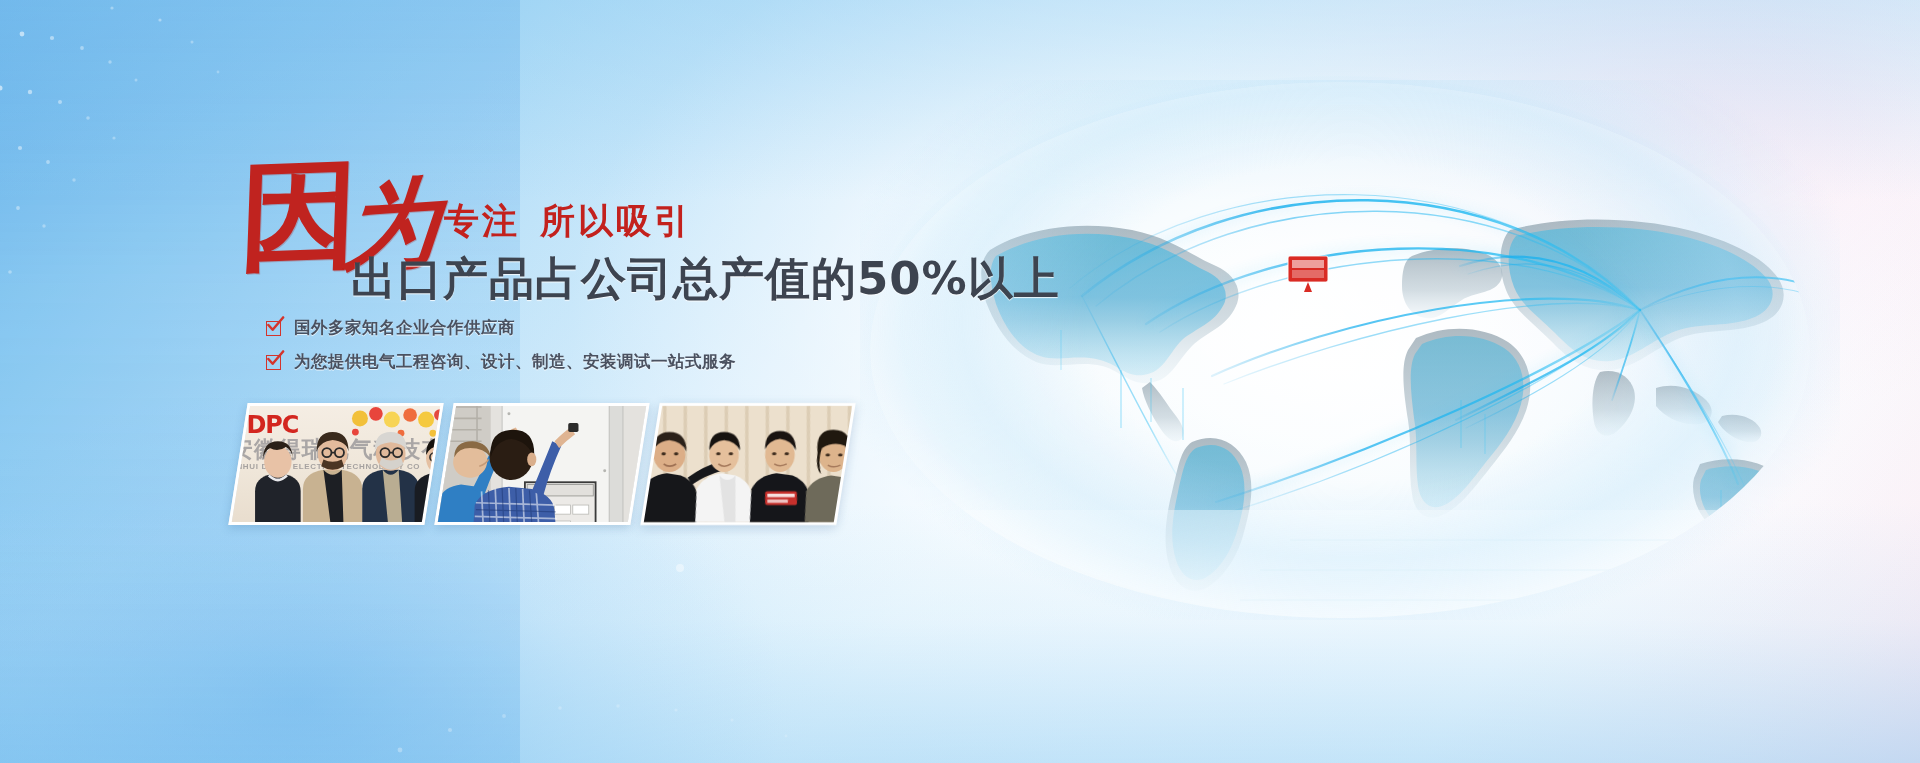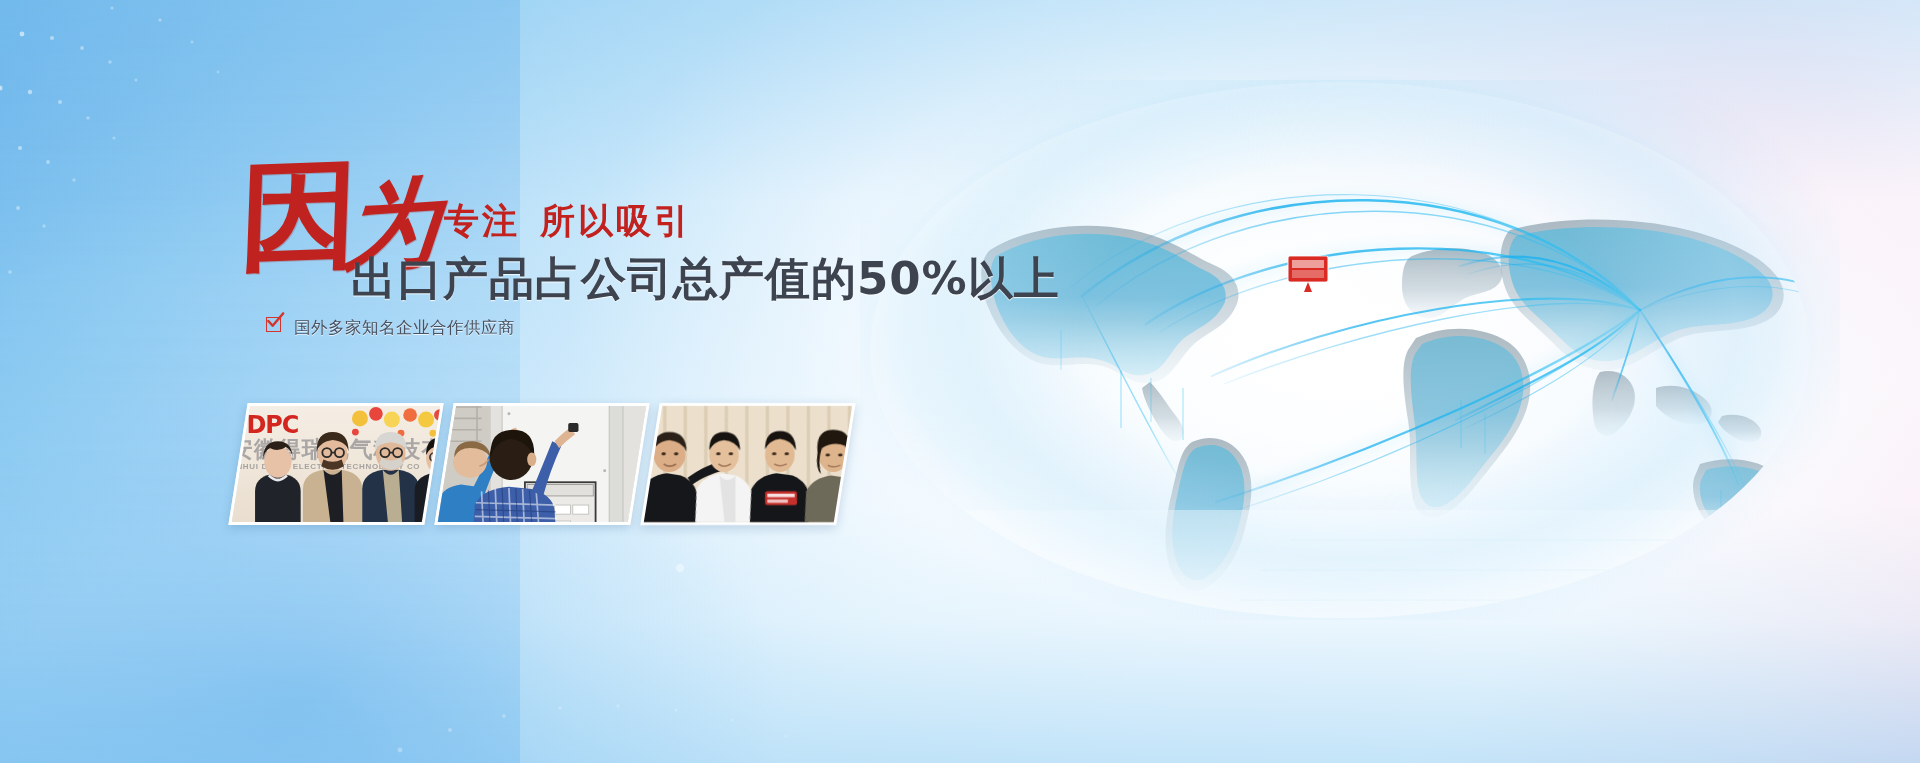--- a/index.html
+++ b/index.html
@@ -77,21 +77,21 @@
 
   .headline {
     position:absolute; left:119px; top:99px;
     font-size:45px; font-weight:700; color:#3d4450;
     letter-spacing:1px; white-space:nowrap;
     font-family:"DejaVu Sans","Liberation Sans",sans-serif;
     text-shadow:0 1px 1px rgba(255,255,255,.85);
   }
 
   .bullets { position:absolute; left:34px; top:167px; }
-  .bullet { display:flex; margin-bottom:12px; }
+  .bullet { display:flex; align-items:center; margin-bottom:12px;font-weight:bold; }
   .check-box {
     width:15px; height:15px; margin-right:13px; position:relative; flex:0 0 auto;
   }
   .check-box .bx {
     position:absolute; inset:0; border:1.6px solid #d4342c; box-sizing:border-box;
   }
   .check-box .tick {
     position:absolute; left:0px; top:-5px; width:19px; height:19px;
   }
   .bullet-text {
@@ -367,20 +367,29 @@
     <div class="bullets">
       <div class="bullet">
         <span class="check-box">
           <span class="bx"></span>
           <svg class="tick" viewBox="0 0 20 20">
               <path d="M2.5 9.5 L7 14.5 L18 1.5" fill="none" stroke="#d4342c" stroke-width="2.6" stroke-linecap="round" stroke-linejoin="round"></path>
             </svg>
         </span>
         <span class="bullet-text">国外多家知名企业合作供应商</span>
       </div>
+      <div class="bullet">
+        <span class="check-box">
+          <span class="bx"></span>
+          <svg class="tick" viewBox="0 0 20 20">
+              <path d="M2.5 9.5 L7 14.5 L18 1.5" fill="none" stroke="#d4342c" stroke-width="2.6" stroke-linecap="round" stroke-linejoin="round"></path>
+            </svg>
+        </span>
+        <span class="bullet-text">为您提供电气工程咨询、设计、制造、安装调试一站式服务</span>
+      </div>
     </div>
   </div>
 
   <div class="photos">
 
     <div class="photo p1">
       <div class="inner">
         <div class="ph1-bg"></div>
         <div class="ph1-logo">HDPC</div>
         <div class="ph1-cn">安徽得瑞电气科技有限</div>

